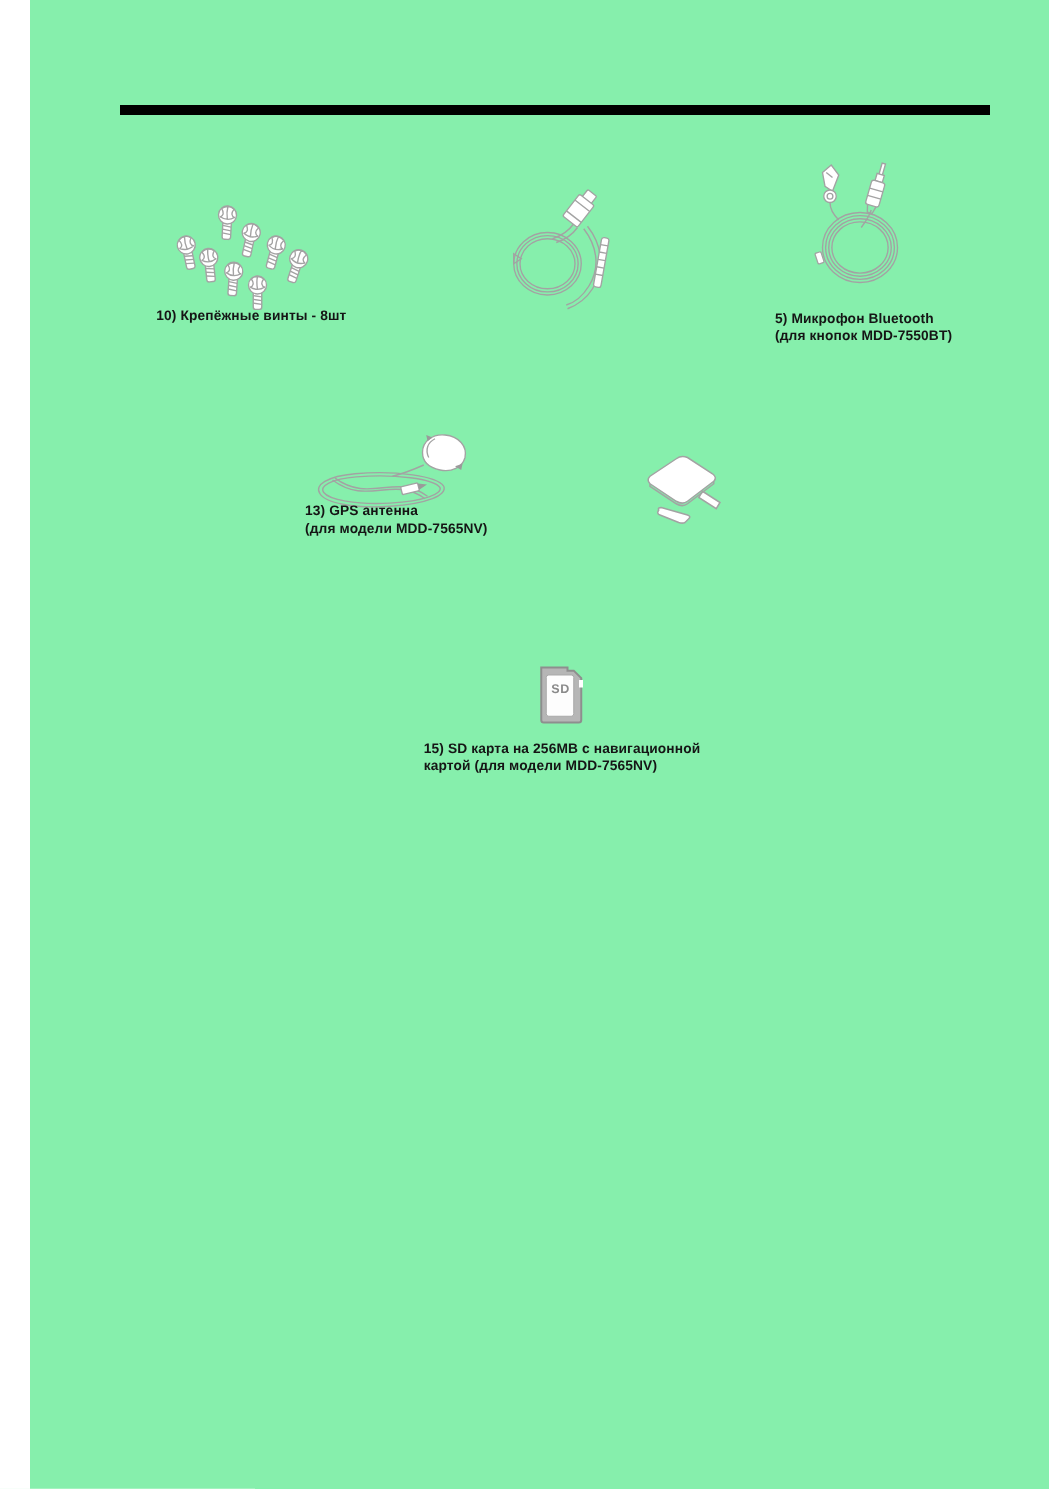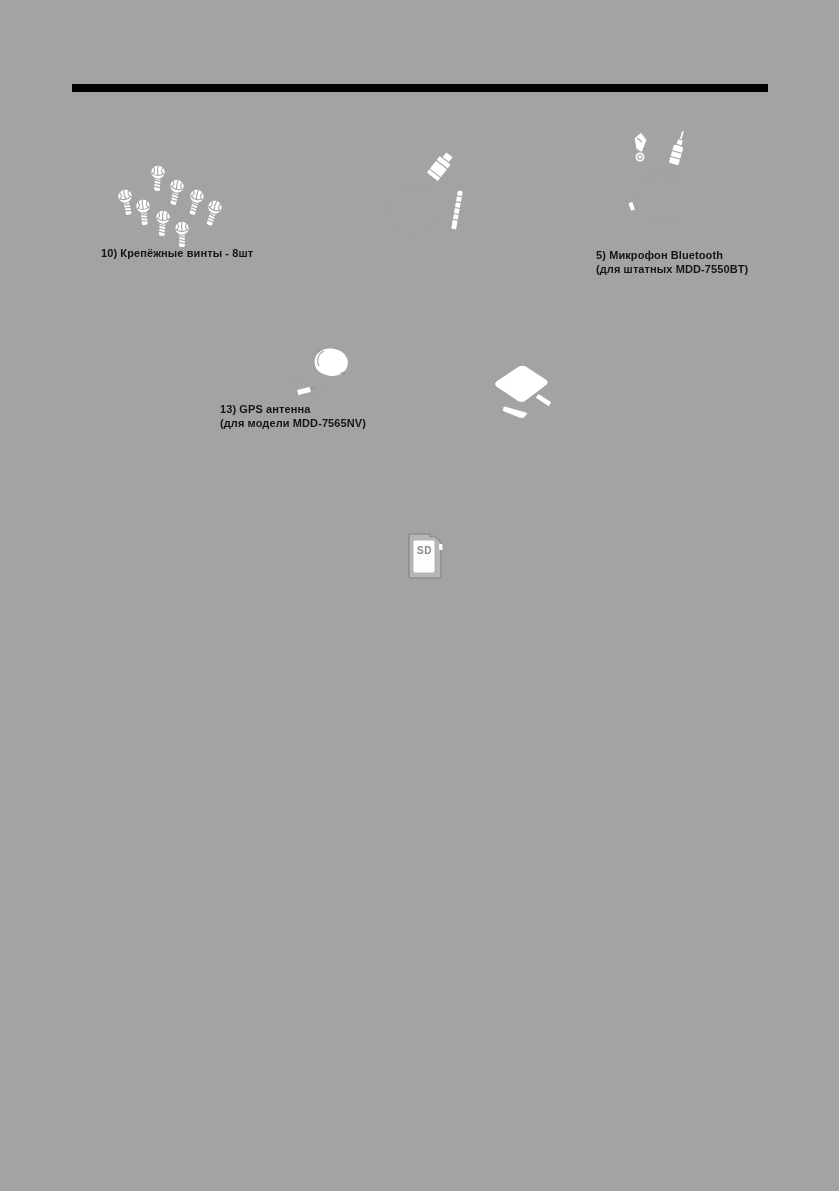--- a/index.html
+++ b/index.html
@@ -1,18 +1,18 @@
 <!DOCTYPE html>
 <html><head>
 <meta charset="utf-8">
 <style>
   html,body { margin:0; padding:0; background:#ffffff; }
   body { width:839px; height:1191px; position:relative; overflow:hidden;
          font-family:"Liberation Sans", sans-serif; }
-  .page { position:absolute; inset:0; background:#a3a3a3; }
+  .page { position:absolute; inset:0; background:#86efac;margin-left:24px; }
   .divider { position:absolute; left:72px; top:84px; width:696px; height:8px; background:#000; }
   .illus { position:absolute; }
   .label { position:absolute; font-weight:bold; font-size:11px; line-height:13.5px;
            color:#151515; white-space:nowrap; letter-spacing:0.1px; }
   .label span { display:block; }
   .indent2 span:nth-child(2) { margin-left:3px; }
 </style>
 </head>
 <body>
 
@@ -85,21 +85,21 @@
       <rect x="-3" y="-13" width="6" height="6"></rect>
       <rect x="-5.5" y="-7" width="11" height="20" rx="2"></rect>
       <line x1="-5.5" y1="0" x2="5.5" y2="0"></line>
       <line x1="-5.5" y1="6" x2="5.5" y2="6"></line>
       <path d="M-3.5,13 L-2,19 L2,19 L3.5,13" fill="none"></path>
     </g>
     <rect x="16" y="74" width="5" height="9" rx="1" transform="rotate(-18 18 78)" fill="#fff" stroke="#a3a3a3"></rect>
   </svg>
   <div class="label" style="left:596px;top:249px">
     <span>5) Микрофон Bluetooth</span>
-    <span>(для штатных MDD-7550BT)</span>
+    <span>(для кнопок MDD-7550BT)</span>
   </div>
 
   <svg class="illus" style="left:218px;top:342px" width="140" height="75" viewBox="0 0 140 75">
     <g fill="none" stroke="#a3a3a3" stroke-width="1.1">
       <path d="M14,53 C9,46 20,39 42,37 C75,34 108,39 113,47 C116,54 100,61 70,63 C40,65 18,60 14,53 Z"></path>
       <path d="M17,52 C13,47 23,41 43,39.5 C74,37 105,41 110,48 C112,53 98,59 70,60.5 C42,62 21,57.5 17,52 Z"></path>
       <path d="M24,42 C52,63 72,38 98,57"></path>
       <path d="M26,40.5 C54,61 74,36 100,55"></path>
       <path d="M97,30 C88,34 80,37 72,39"></path>
     </g>
@@ -127,14 +127,18 @@
       <path d="M15,48 Q14,46 17,46 L38,52 Q41,53 39,55 L36,58 Q34,59 31,58 L16,52 Q13,51 15,48 Z"></path>
     </g>
   </svg>
 
   <svg class="illus" style="left:404px;top:532px" width="40" height="48" viewBox="0 0 40 48">
     <path d="M5,2 L26,2 L26,4.5 L31,4.5 L37,10.5 L37,44 Q37,46 35,46 L7,46 Q5,46 5,44 Z" fill="#b6b6b6" stroke="#8e8e8e" stroke-width="1.6"></path>
     <rect x="9" y="8" width="22" height="33" rx="2" fill="#fdfdfd" stroke="#a9a9a9" stroke-width="0.8"></rect>
     <rect x="35.2" y="12" width="3.2" height="6" fill="#ffffff"></rect>
     <text x="13" y="22" font-size="10" font-weight="bold" fill="#8a8a8a" letter-spacing="0.5">SD</text>
   </svg>
+  <div class="label" style="left:315px;top:593px">
+    <span>15) SD карта на 256MB с навигационной</span>
+    <span>картой (для модели MDD-7565NV)</span>
+  </div>
 
 </div>
 
 </body></html>

